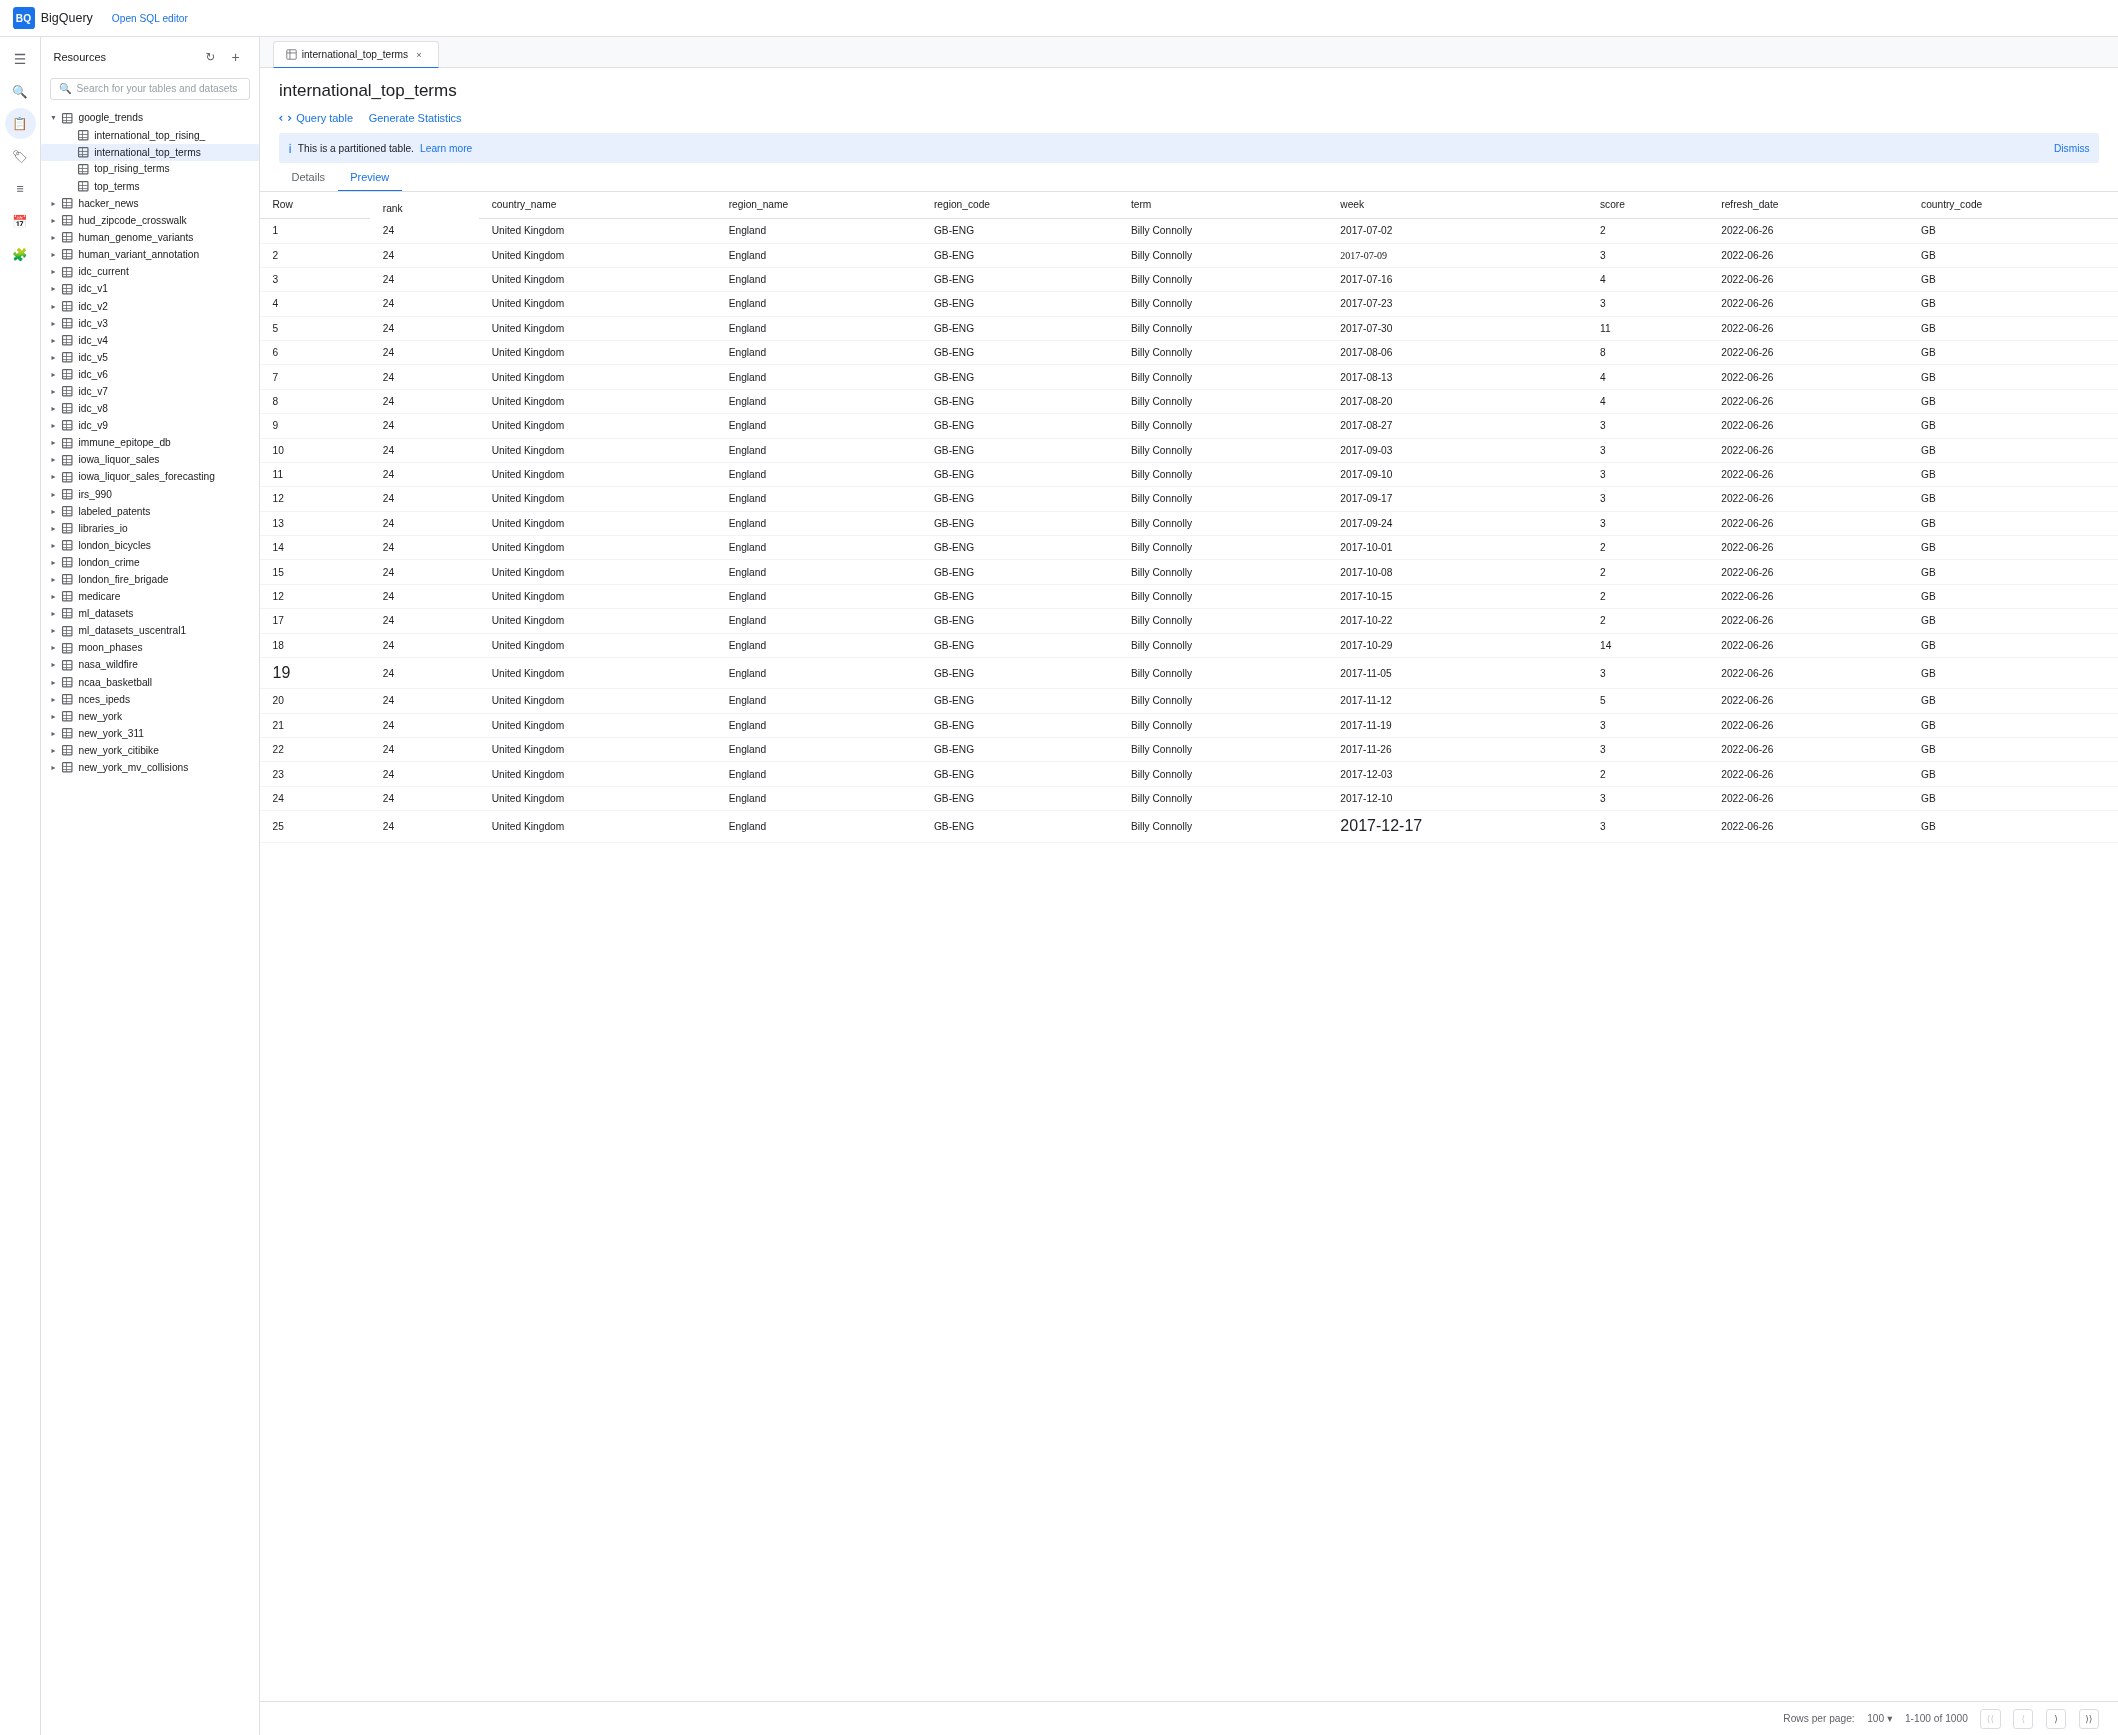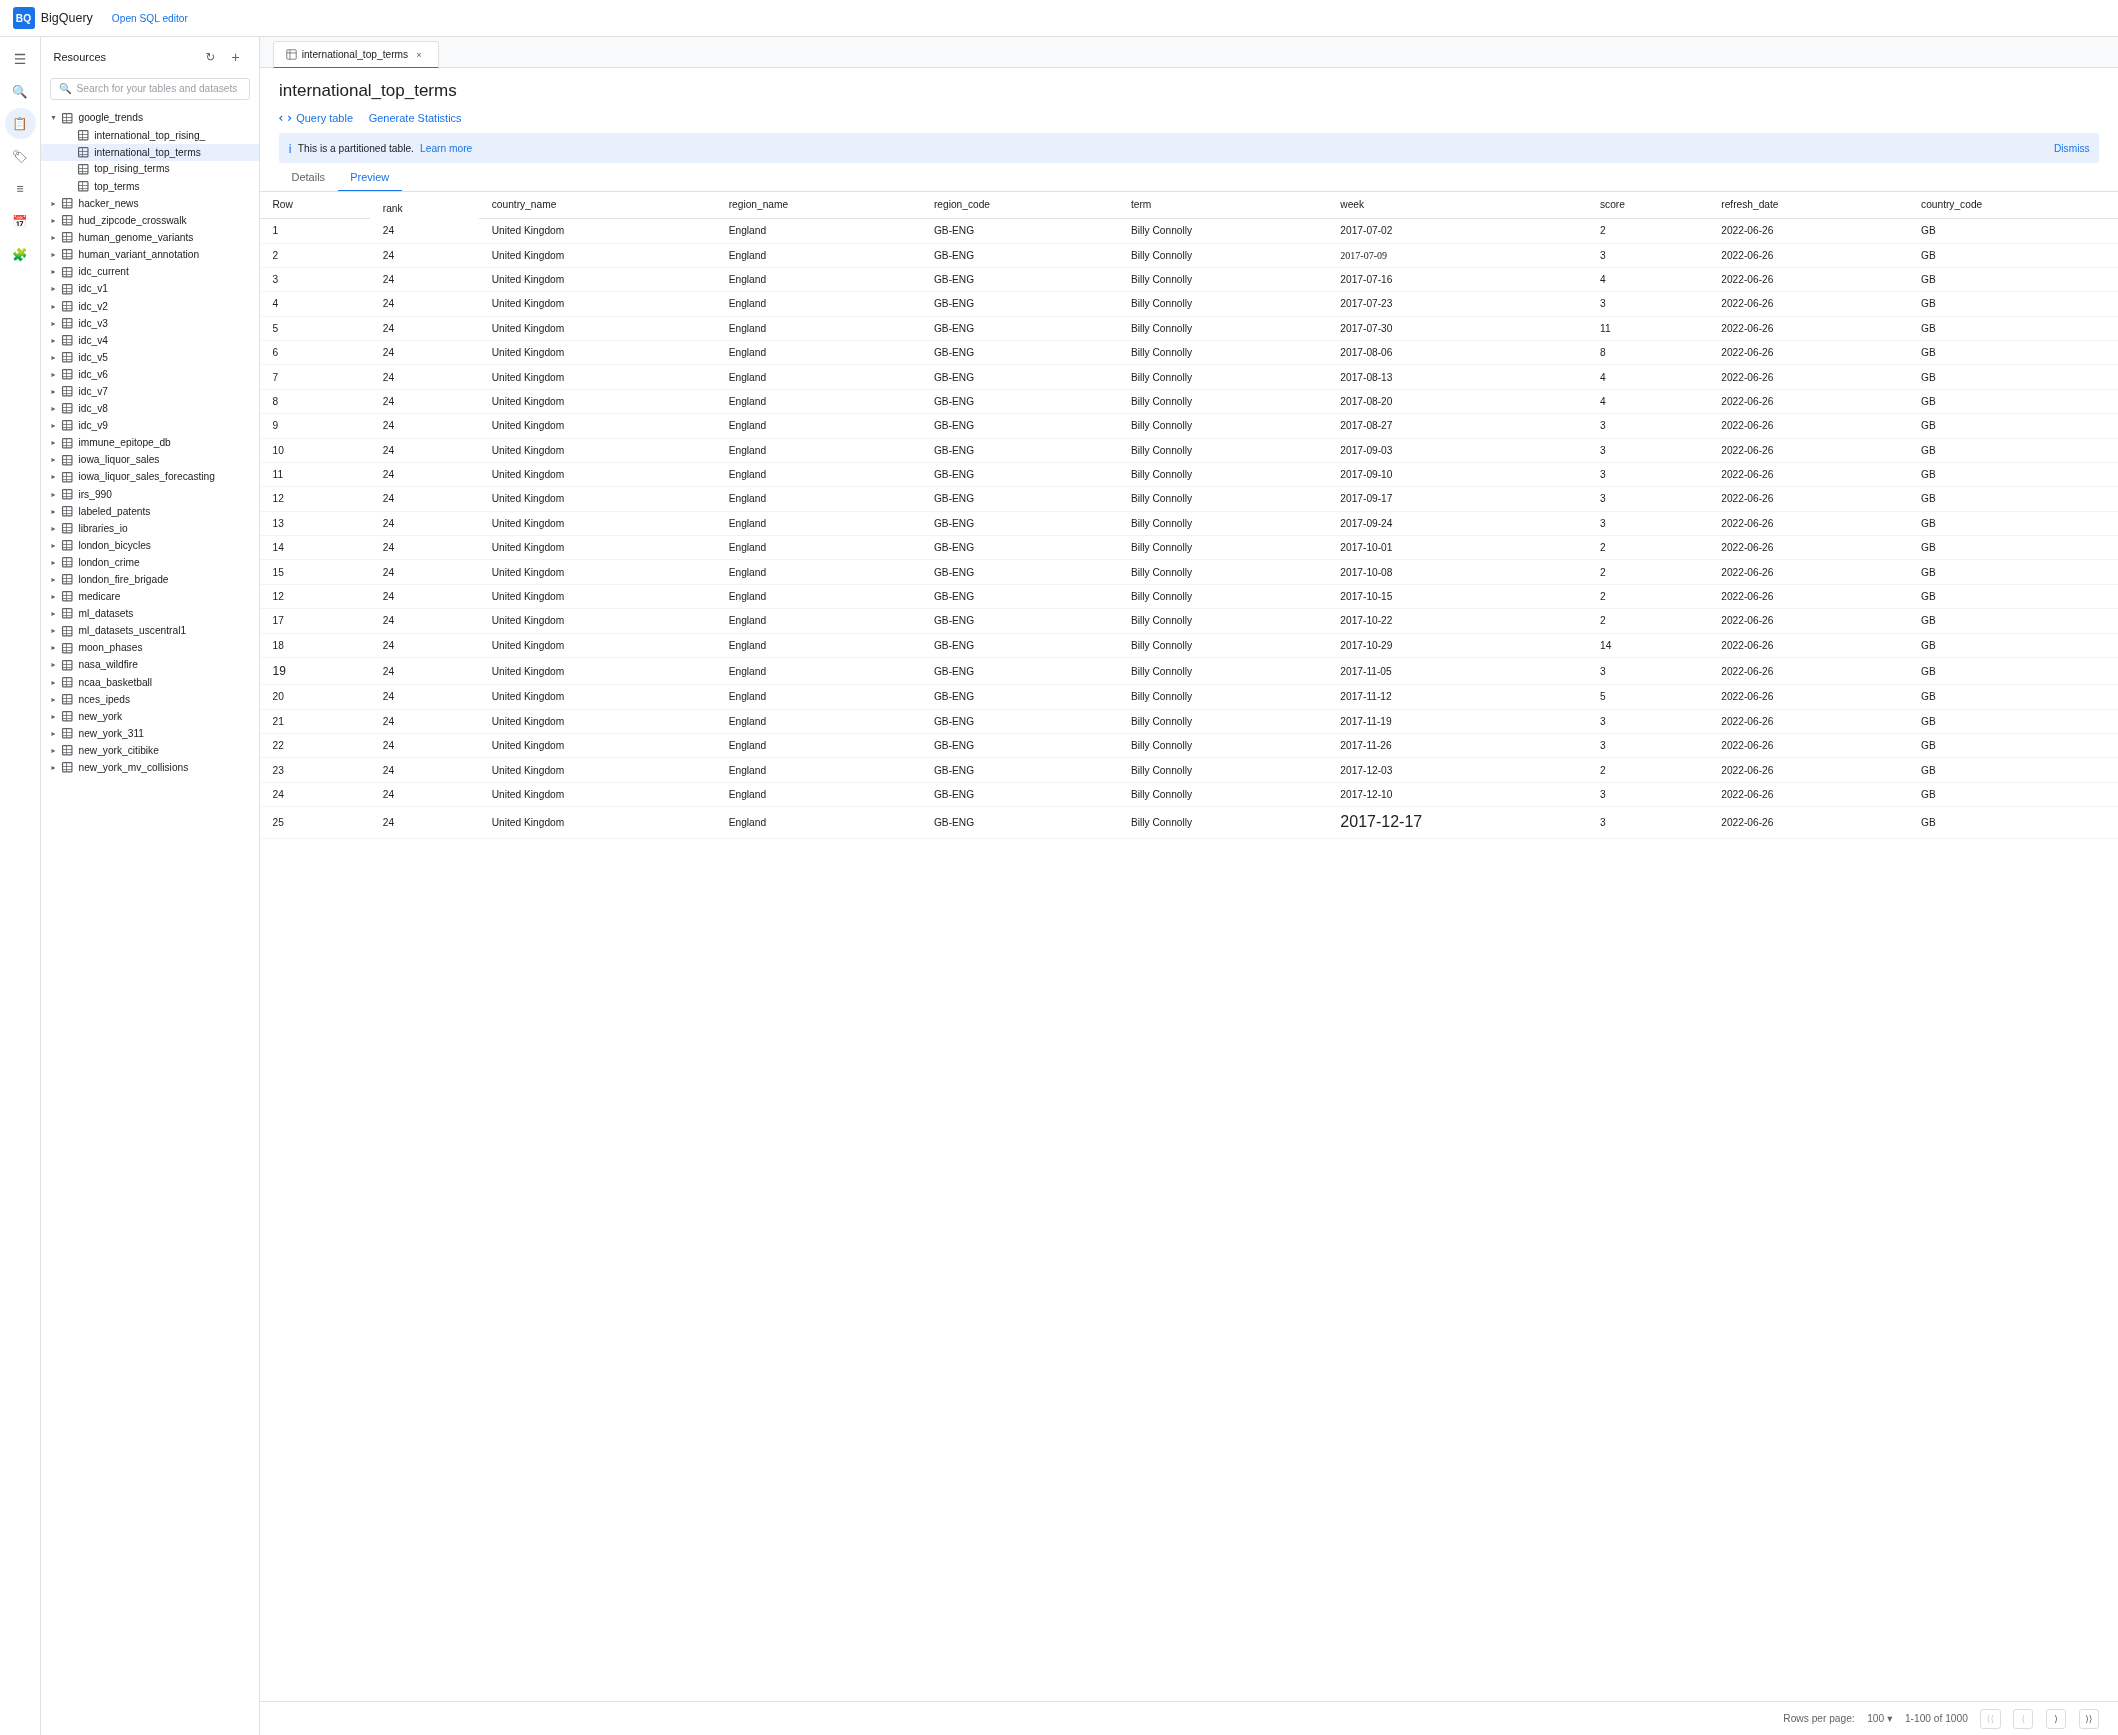--- a/index.html
+++ b/index.html
@@ -794,21 +794,21 @@
                 <td style="padding: 6.2px 12.5px; border-bottom: 0.8px solid rgb(241, 243, 244); white-space: nowrap; font-size: 10.2px;">United Kingdom</td>
                 <td style="padding: 6.2px 12.5px; border-bottom: 0.8px solid rgb(241, 243, 244); white-space: nowrap; font-size: 10.2px;">England</td>
                 <td style="padding: 6.2px 12.5px; border-bottom: 0.8px solid rgb(241, 243, 244); white-space: nowrap; font-size: 10.2px;">GB-ENG</td>
                 <td style="padding: 6.2px 12.5px; border-bottom: 0.8px solid rgb(241, 243, 244); white-space: nowrap; font-size: 10.2px;">Billy Connolly</td>
                 <td style="padding: 6.2px 12.5px; border-bottom: 0.8px solid rgb(241, 243, 244); white-space: nowrap; font-size: 10.2px;">2017-10-29</td>
                 <td style="padding: 6.2px 12.5px; border-bottom: 0.8px solid rgb(241, 243, 244); white-space: nowrap; font-size: 10.2px;">14</td>
                 <td style="padding: 6.2px 12.5px; border-bottom: 0.8px solid rgb(241, 243, 244); white-space: nowrap; font-size: 10.2px;">2022-06-26</td>
                 <td style="padding: 6.2px 12.5px; border-bottom: 0.8px solid rgb(241, 243, 244); white-space: nowrap; font-size: 10.2px;">GB</td>
               </tr>
               <tr style="">
-                <td style="padding: 6.2px 12.5px; border-bottom: 0.8px solid rgb(241, 243, 244); white-space: nowrap; font-size: 12px;">19</td>
+                <td style="padding: 6.2px 12.5px; border-bottom: 0.8px solid rgb(241, 243, 244); white-space: nowrap; font-size: 16px;">19</td>
                 <td style="padding: 6.2px 12.5px; border-bottom: 0.8px solid rgb(241, 243, 244); white-space: nowrap; font-size: 10.2px;">24</td>
                 <td style="padding: 6.2px 12.5px; border-bottom: 0.8px solid rgb(241, 243, 244); white-space: nowrap; font-size: 10.2px;">United Kingdom</td>
                 <td style="padding: 6.2px 12.5px; border-bottom: 0.8px solid rgb(241, 243, 244); white-space: nowrap; font-size: 10.2px;">England</td>
                 <td style="padding: 6.2px 12.5px; border-bottom: 0.8px solid rgb(241, 243, 244); white-space: nowrap; font-size: 10.2px;">GB-ENG</td>
                 <td style="padding: 6.2px 12.5px; border-bottom: 0.8px solid rgb(241, 243, 244); white-space: nowrap; font-size: 10.2px;">Billy Connolly</td>
                 <td style="padding: 6.2px 12.5px; border-bottom: 0.8px solid rgb(241, 243, 244); white-space: nowrap; font-size: 10.2px;">2017-11-05</td>
                 <td style="padding: 6.2px 12.5px; border-bottom: 0.8px solid rgb(241, 243, 244); white-space: nowrap; font-size: 10.2px;">3</td>
                 <td style="padding: 6.2px 12.5px; border-bottom: 0.8px solid rgb(241, 243, 244); white-space: nowrap; font-size: 10.2px;">2022-06-26</td>
                 <td style="padding: 6.2px 12.5px; border-bottom: 0.8px solid rgb(241, 243, 244); white-space: nowrap; font-size: 10.2px;">GB</td>
               </tr>

